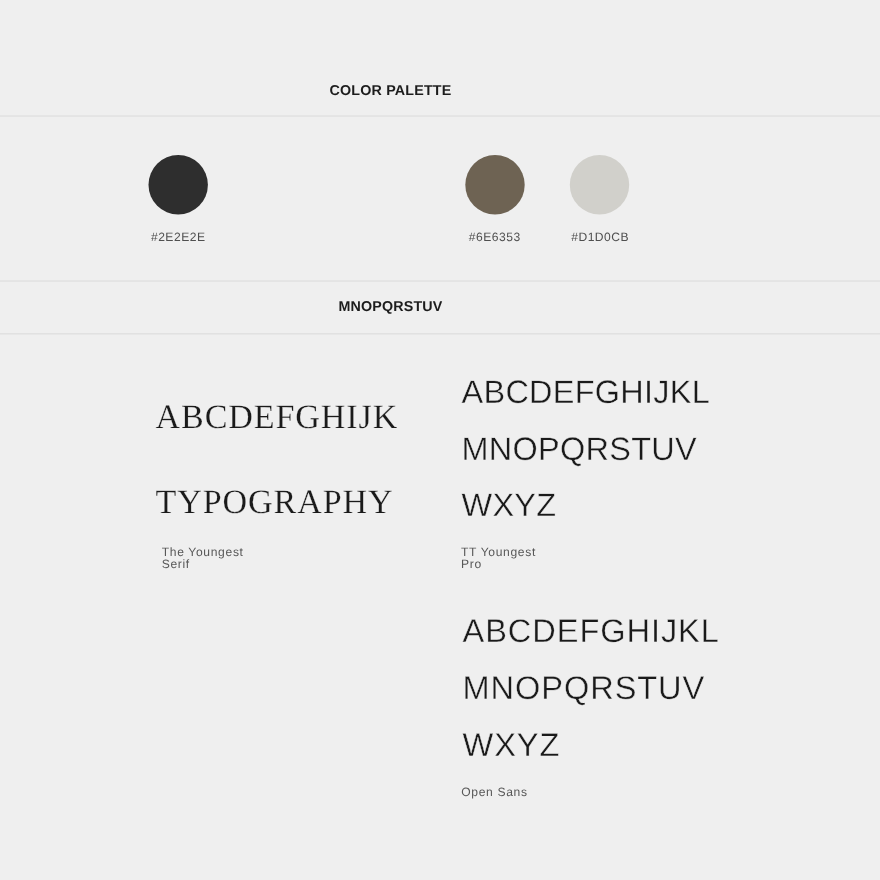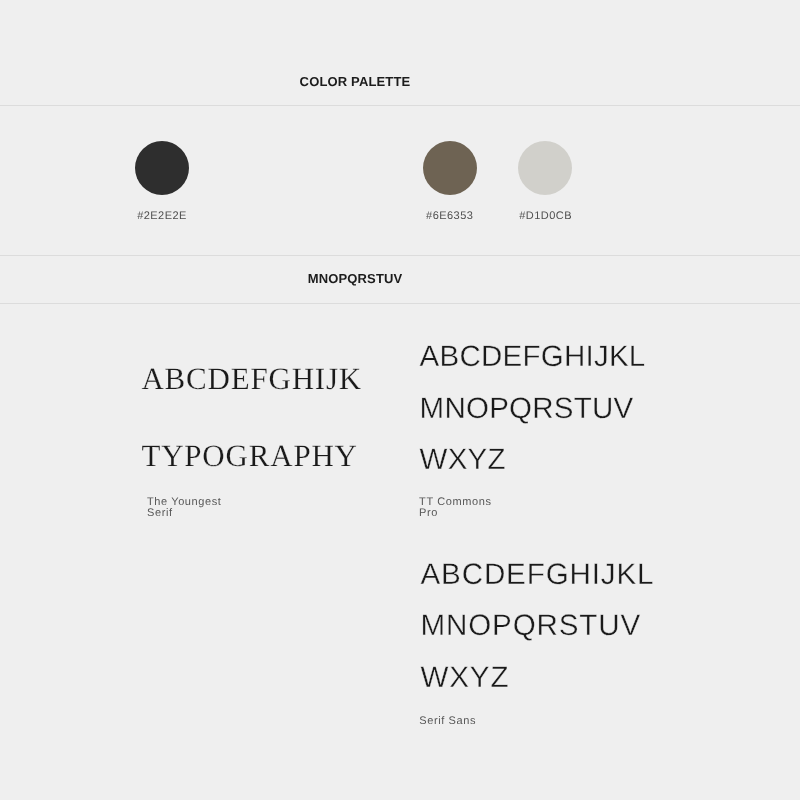--- a/index.html
+++ b/index.html
@@ -98,18 +98,18 @@
         <div class="line">WXYZ</div>
       </div>
     <div class="spec sans-spec spec-open" id="spec2" style="left:420.5px; top:549px">
         <div class="line">ABCDEFGHIJKL</div>
         <div class="line">MNOPQRSTUV</div>
         <div class="line">WXYZ</div>
       </div>
 
     <div class="name" id="name0" style="left:147px; top:496.8px">The Youngest
 Serif</div>
-    <div class="name" id="name1" style="left:419.1px; top:496.8px">TT Commons
+    <div class="name" id="name1" style="left:419.1px; top:496.8px">TT Youngest
 Pro</div>
-    <div class="name" id="name2" style="left:419.3px; top:716.2px">Serif Sans</div>
+    <div class="name" id="name2" style="left:419.3px; top:716.2px">Open Sans</div>
   </div>
 
 </div>
 
 </body></html>

